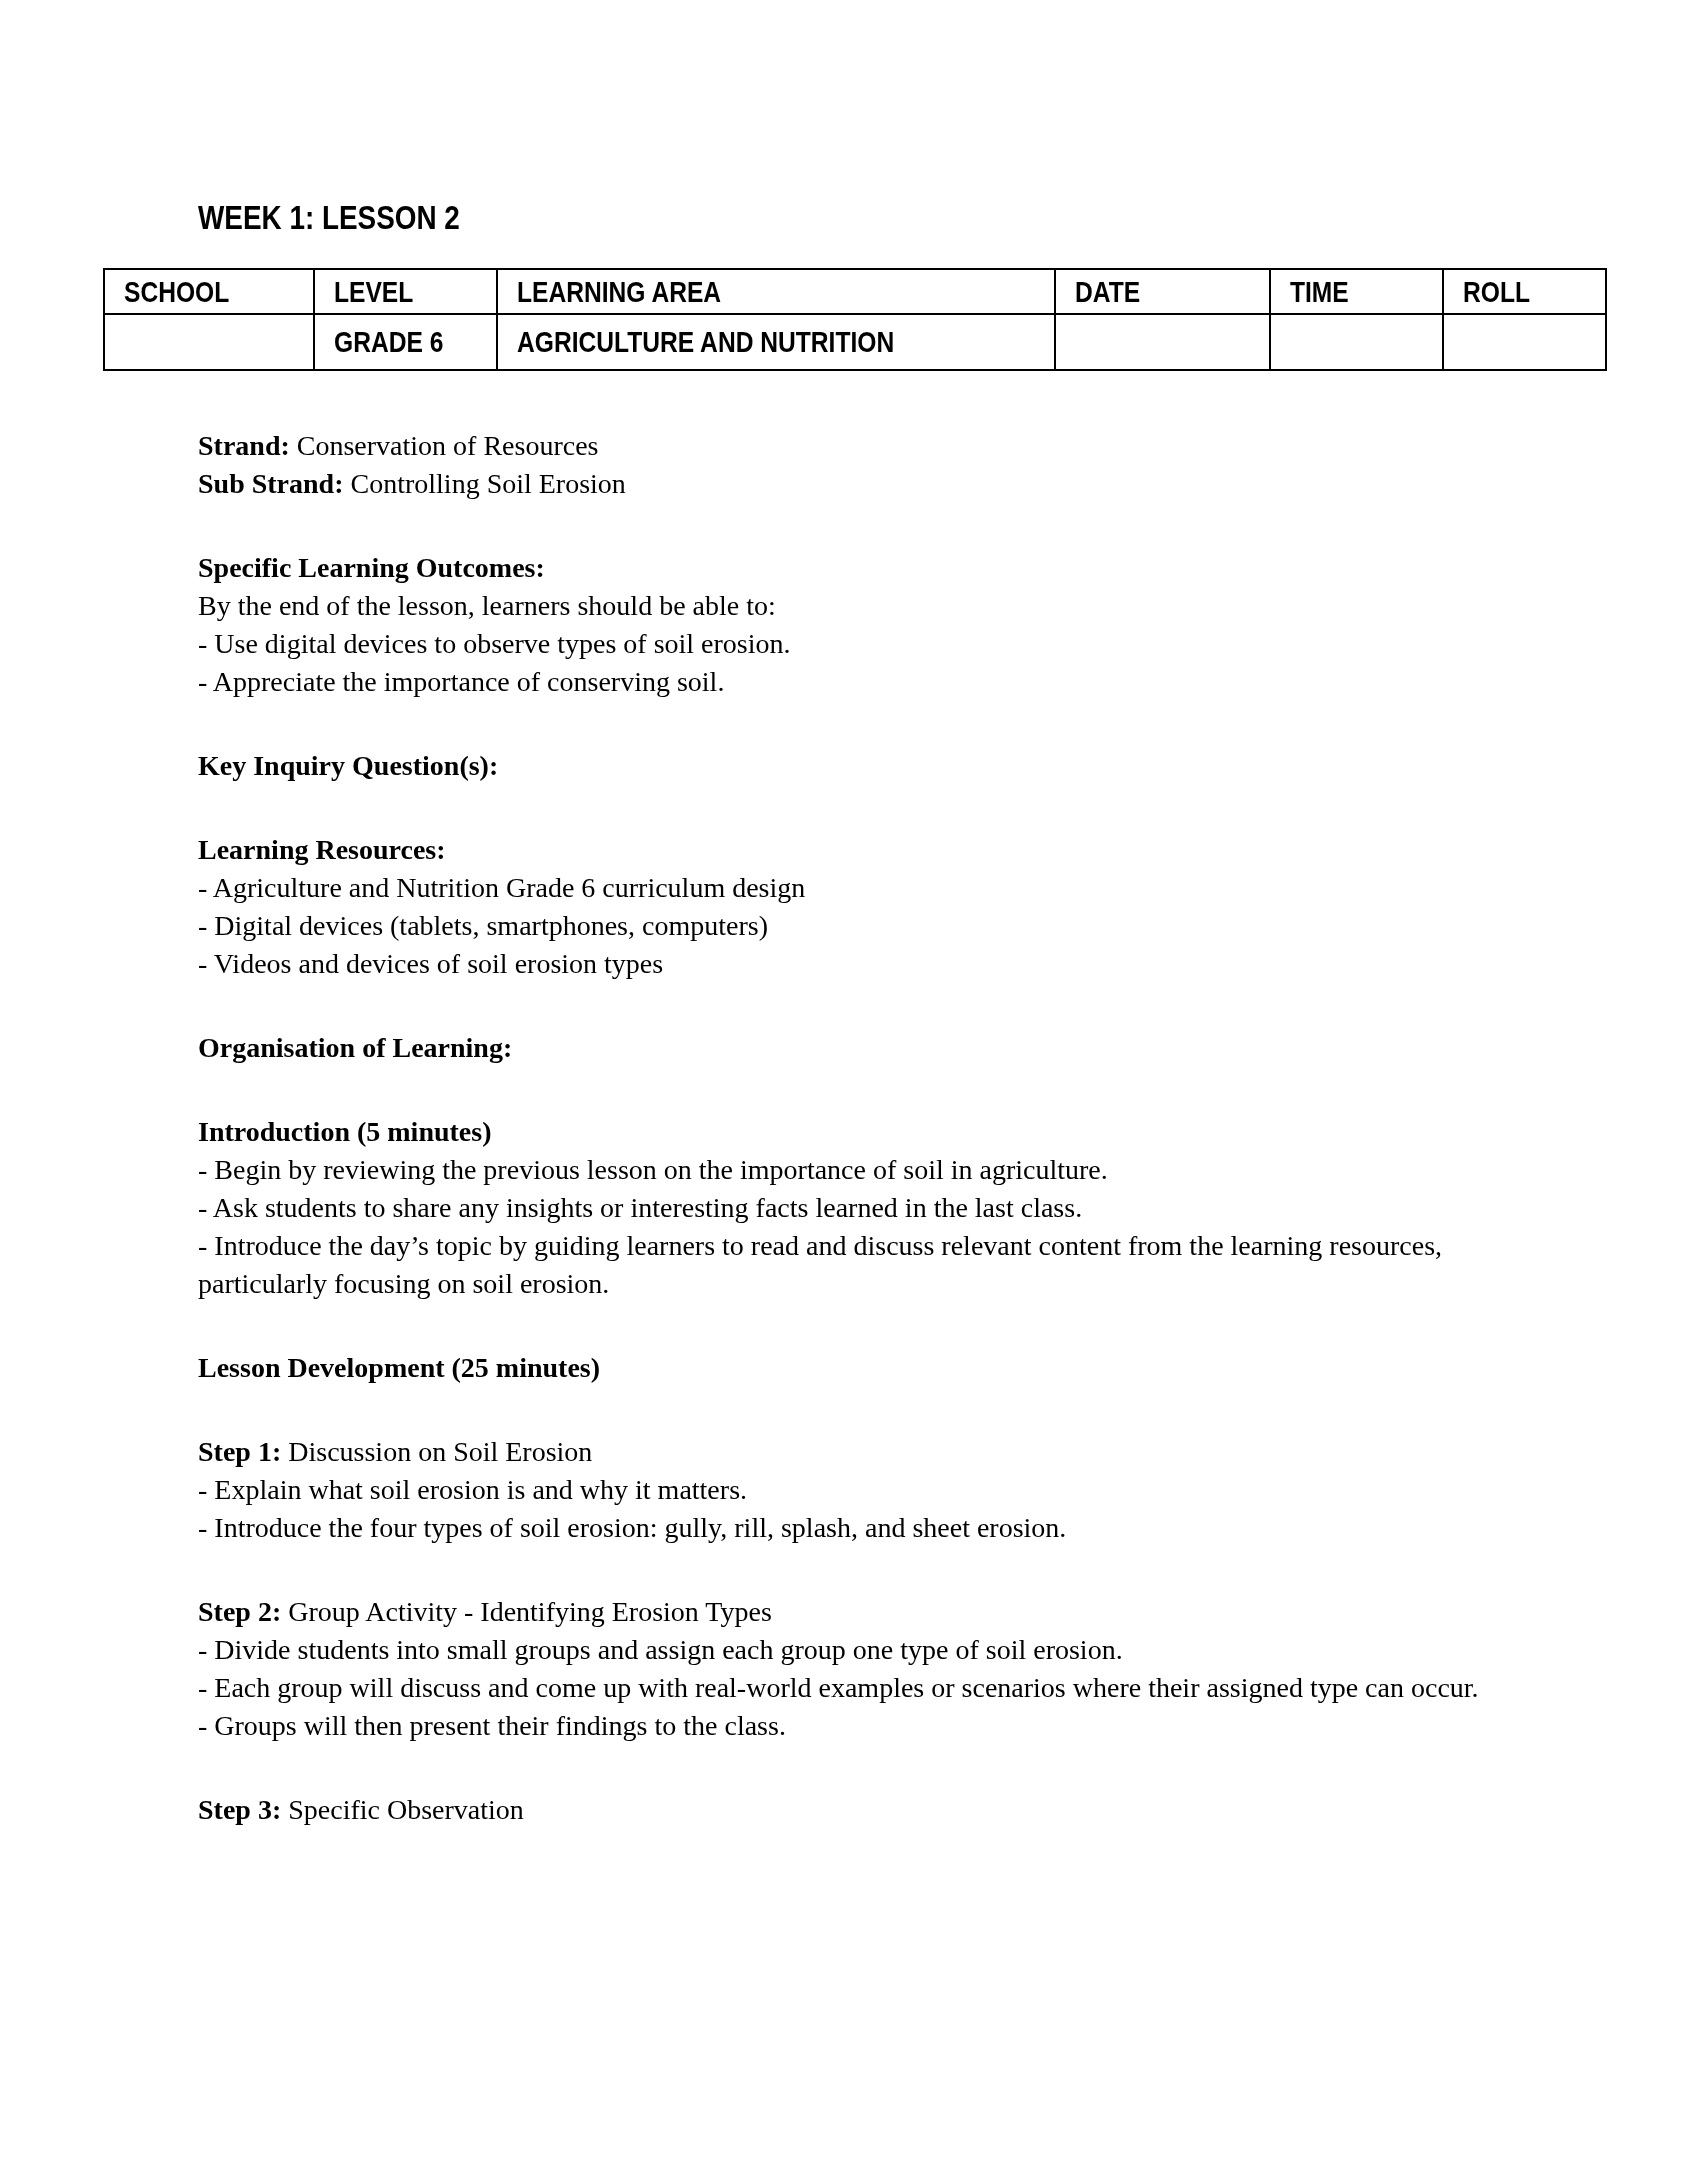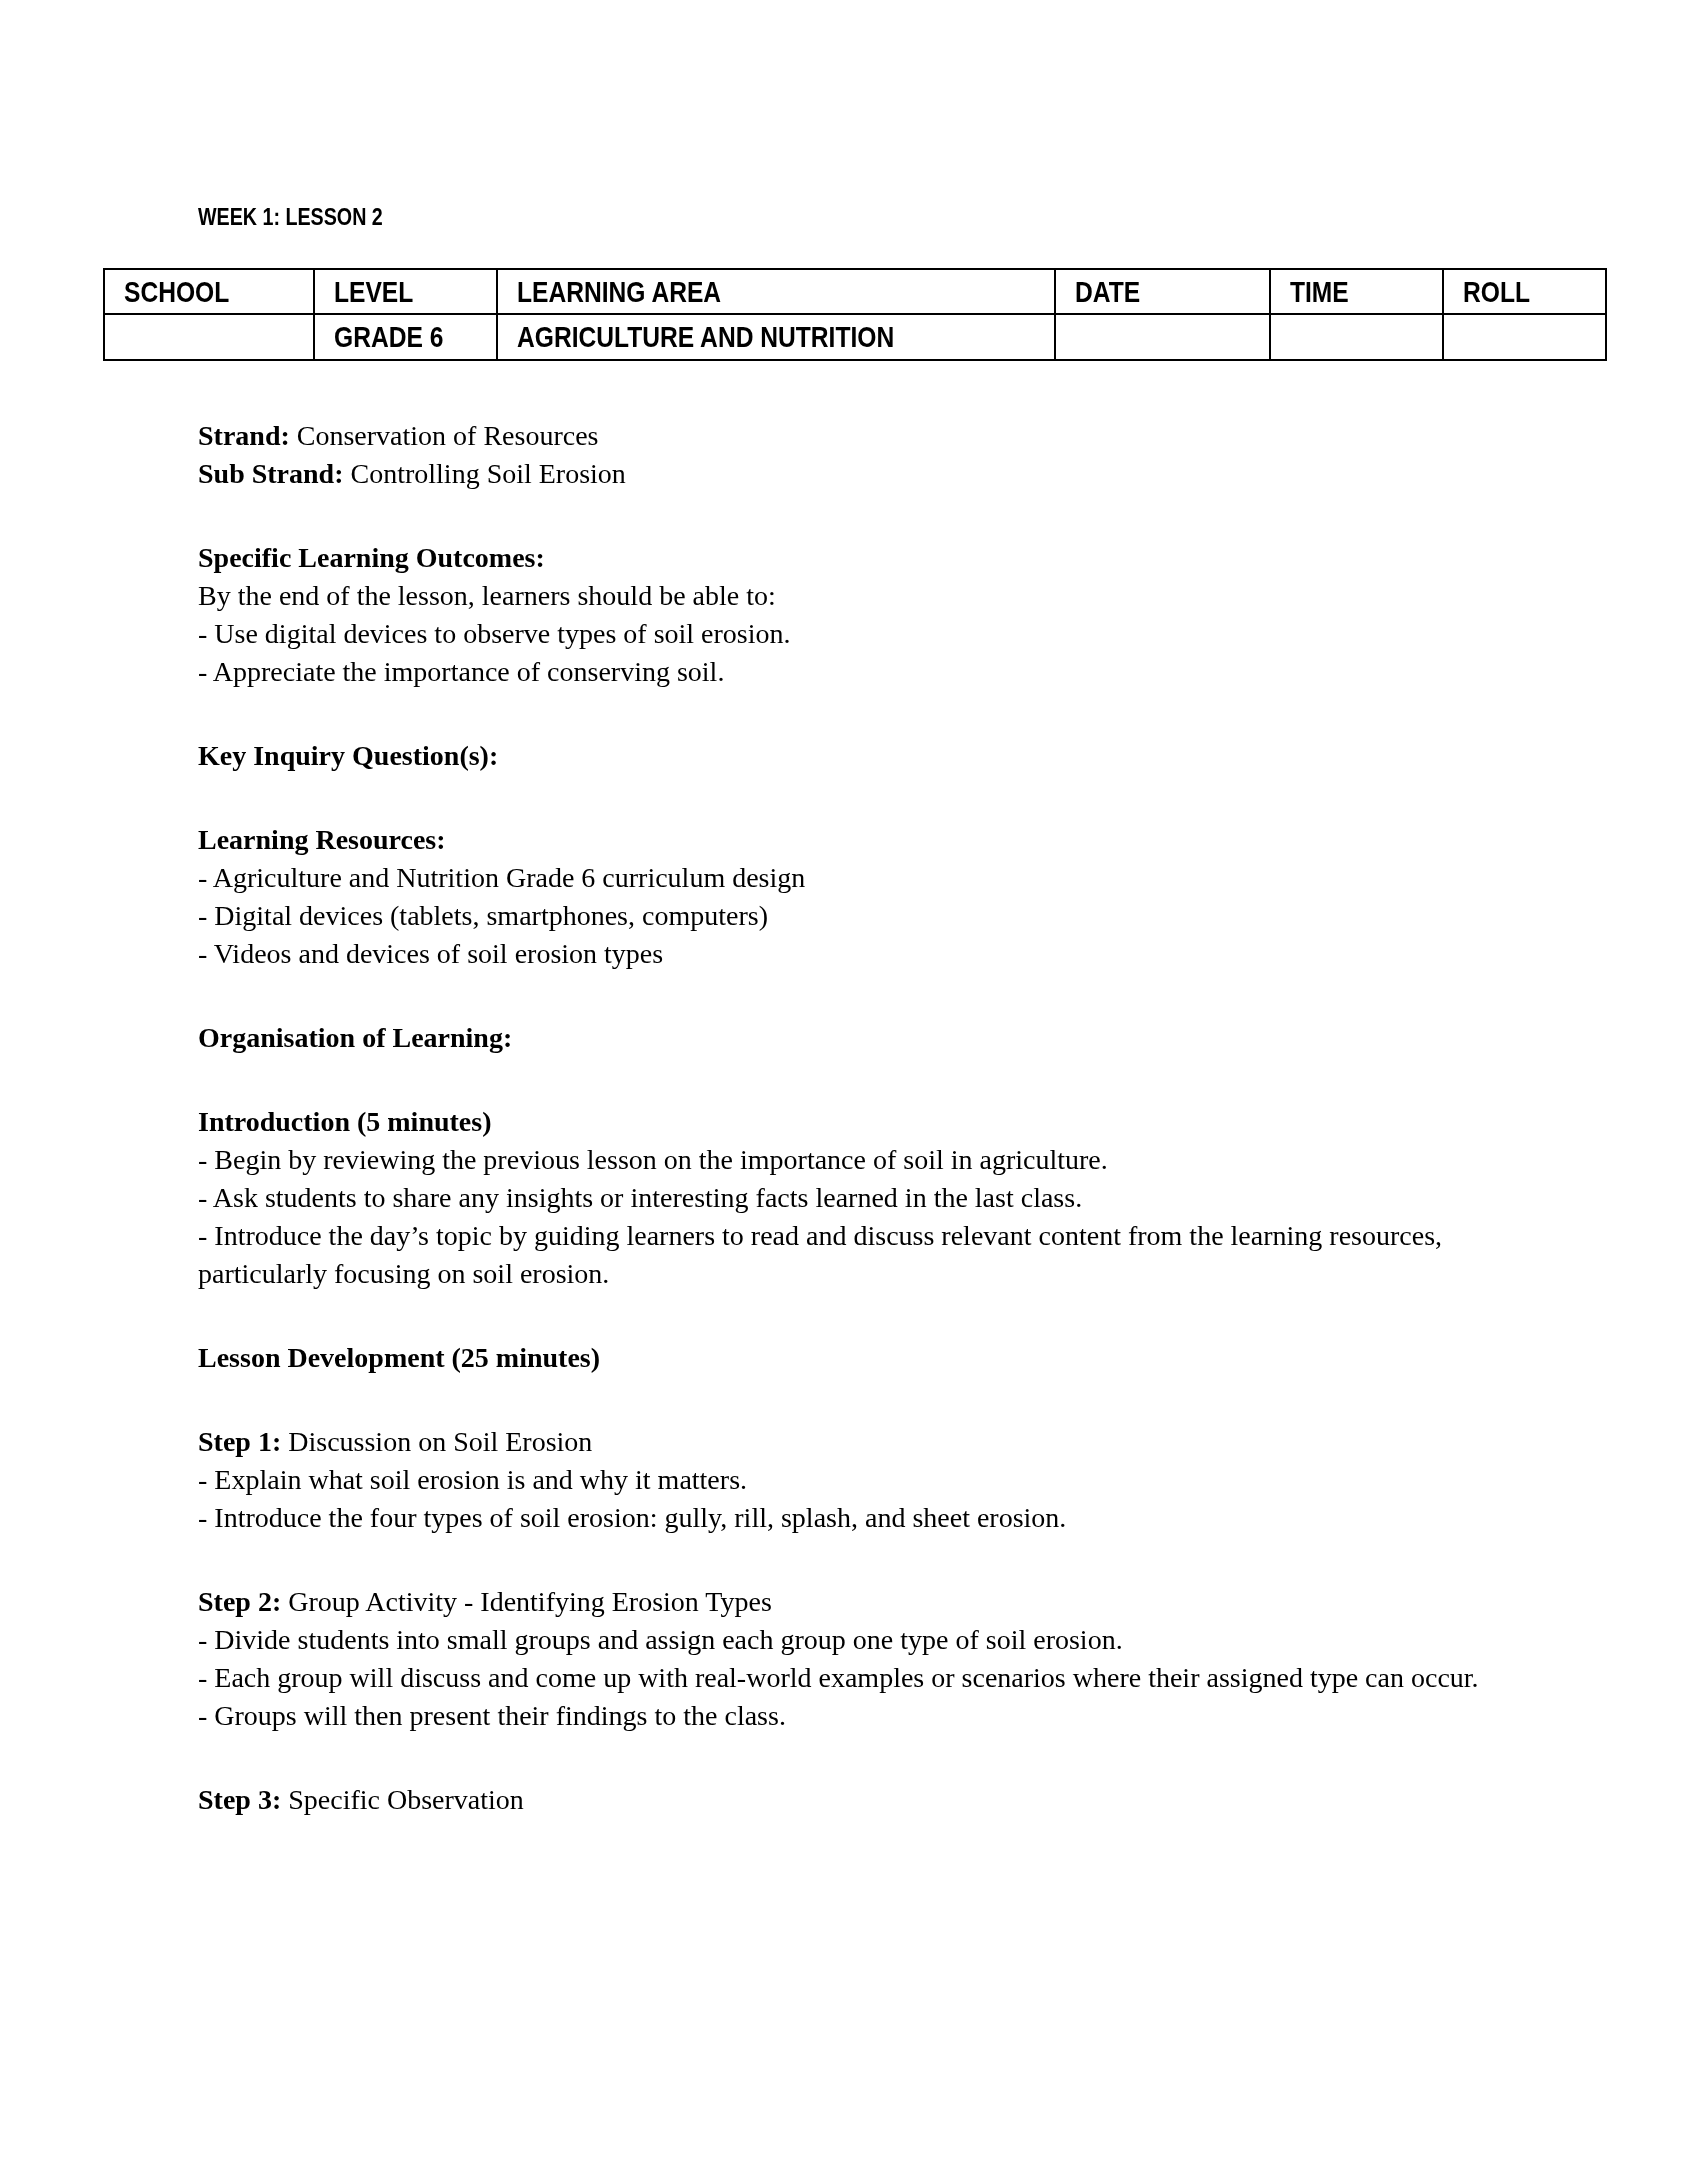--- a/index.html
+++ b/index.html
@@ -9,21 +9,21 @@
     width:1687px;
     height:2183px;
     background:#ffffff;
     color:#000000;
     overflow:hidden;
   }
   .title {
     margin:198px 198px 0 198px;
     font-family:"Liberation Sans", sans-serif;
     font-weight:bold;
-    font-size:24px;
+    font-size:34px;
     line-height:38px;
     white-space:nowrap;
   }
   
   .cond {
     display:inline-block;
     transform:scaleX(0.82);
     transform-origin:0 50%;
     white-space:nowrap;
   }
@@ -37,21 +37,21 @@
     font-size:30px;
   }
   table.info-table td, table.info-table th {
     border:2.6px solid #000000;
     padding:0 0 0 18.5px;
     text-align:left;
     vertical-align:middle;
     overflow:hidden;
   }
   table.info-table thead tr { height:45px; }
-  table.info-table tbody tr { height:46px; }
+  table.info-table tbody tr { height:56px; }
   .content {
     margin:56px 198px 0 198px;
     width:1290px;
     font-family:"Liberation Serif", serif;
     font-size:28px;
     line-height:38px;
   }
   .content p { margin:0; padding:0; }
   .content p.blank { line-height:46px; }
   .content strong { font-weight:bold; }

